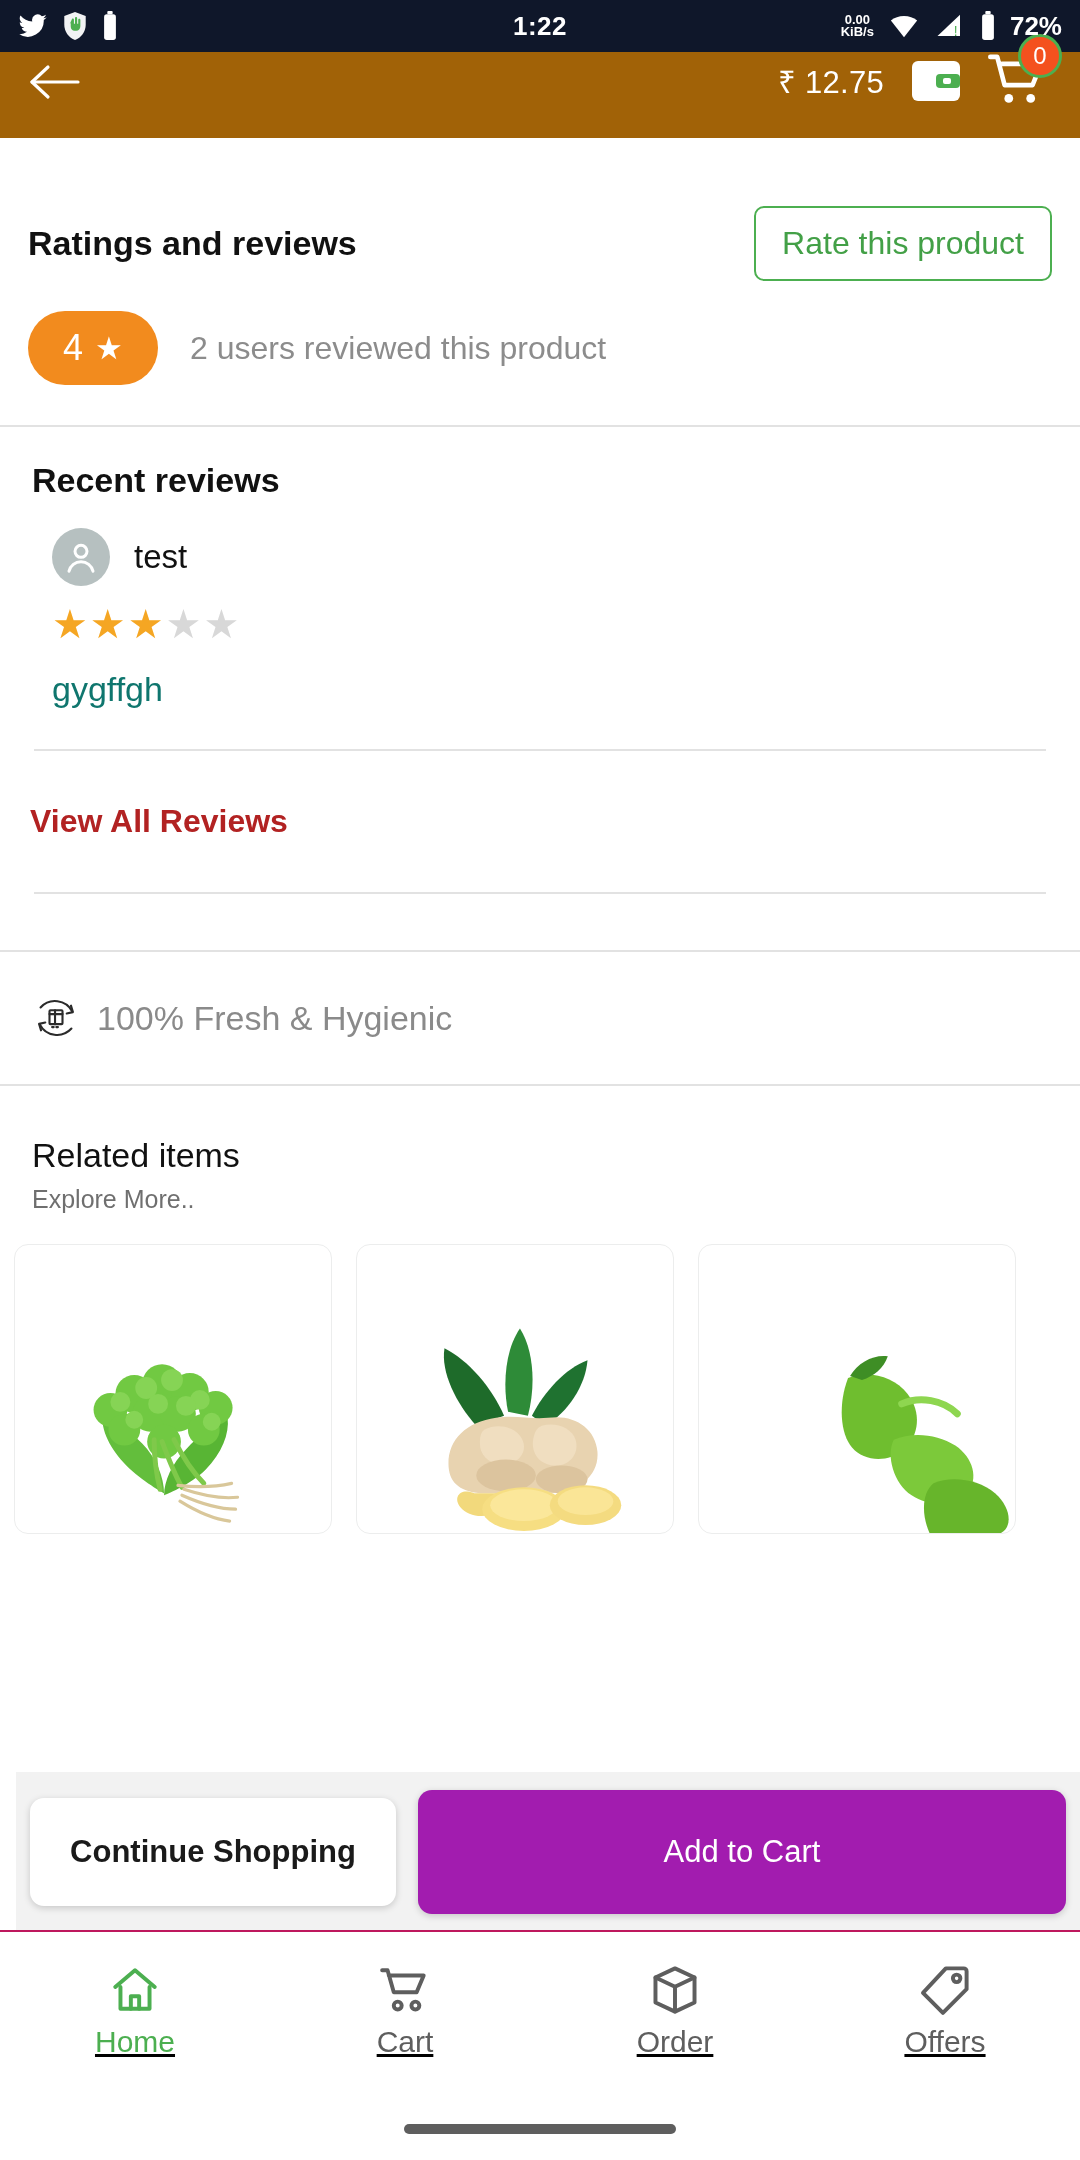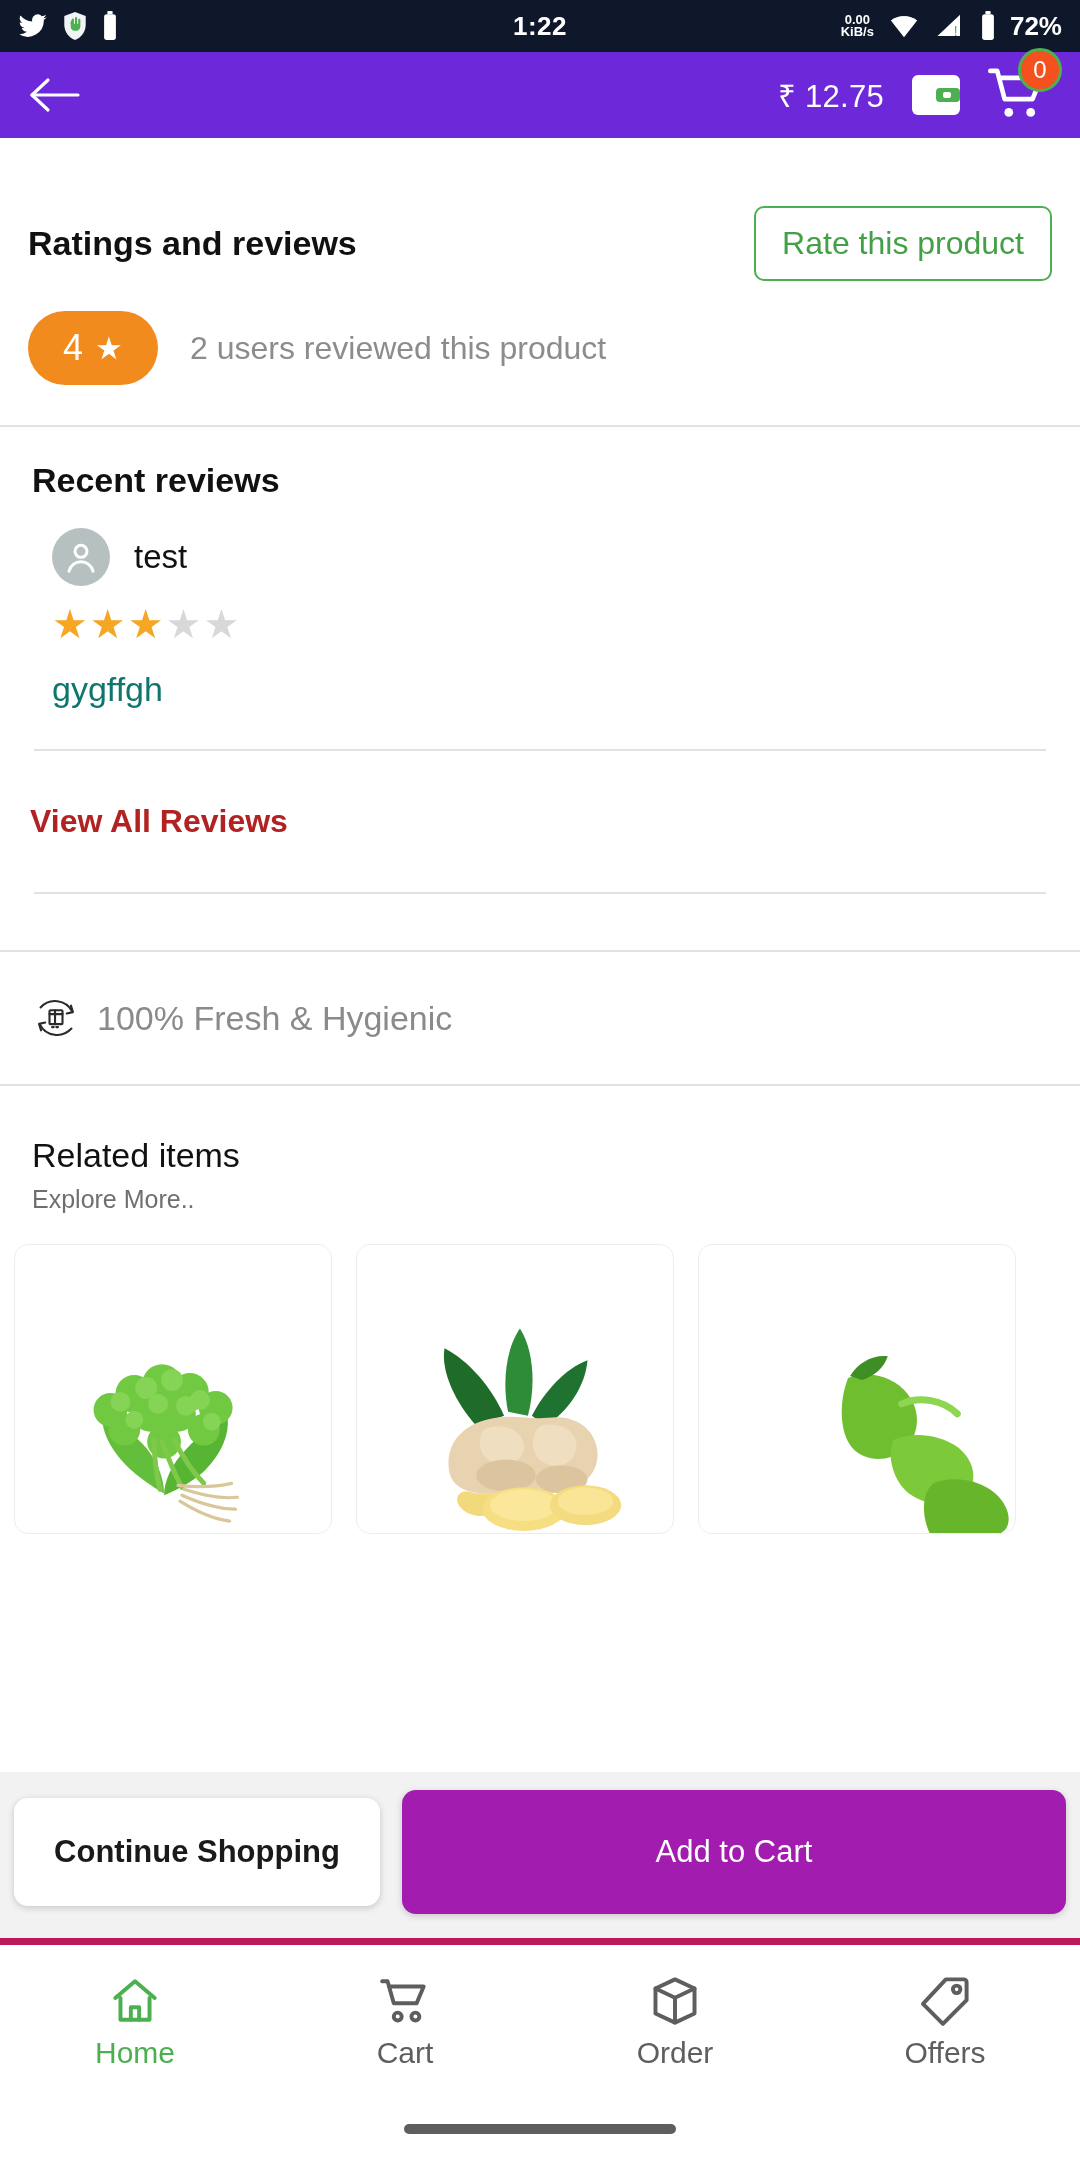--- a/index.html
+++ b/index.html
@@ -25,22 +25,22 @@
   }
   .sb-right{
     margin-left:auto; display:flex; align-items:center; gap:14px;
     position:relative; z-index:2;
   }
   .sb-net{ font-size:13px; line-height:12px; text-align:center; font-weight:bold; }
   .sb-batt{ font-size:26px; font-weight:bold; }
 
   
   .toolbar{
-    height:86px; background:#6d28d9; color:#fff;
-    display:flex; align-items:center; padding:0 24px;
+    height:86px; background:#a16207; color:#fff;
+    display:flex; align-items:flex-start; padding:0 24px;
     position:relative;
   }
   .tb-back{ width:60px; height:60px; display:flex; align-items:center; justify-content:center; }
   .tb-right{ margin-left:auto; display:flex; align-items:center; gap:26px; padding-right:8px;}
   .tb-price{ font-size:31px; letter-spacing:.3px; }
   .tb-cart-wrap{ position:relative; width:60px; height:58px; }
   .tb-badge{
     position:absolute; top:-18px; right:-14px;
     min-width:44px; height:44px; border-radius:50%;
     background:#F4511E; color:#fff; font-size:24px;
@@ -113,42 +113,42 @@
   .prod-card{
     flex:0 0 auto; width:318px; height:290px;
     background:#fff; border:1px solid #eceded; border-radius:14px;
     display:flex; align-items:flex-end; justify-content:center;
     overflow:hidden; position:relative;
   }
   .prod-img{ width:100%; height:100%; position:relative; }
 
   
   .action-bar{
-    position:absolute; left:0; right:0; bottom:222px;
+    position:absolute; left:16px; right:0; bottom:222px;
     background:#f2f2f2; padding:18px 14px 24px 14px;
     display:flex; gap:22px; align-items:center;
   }
   .btn-continue{
     flex:0 0 366px; height:108px; background:#fff; border-radius:14px;
     display:flex; align-items:center; justify-content:center;
     font-size:31px; font-weight:bold; color:#1a1a1a;
     box-shadow:0 2px 7px rgba(0,0,0,.18);
   }
   .btn-addcart{
     flex:1; height:124px; background:#a21caf; border-radius:14px;
     display:flex; align-items:center; justify-content:center;
     font-size:31px; color:#fff;
     box-shadow:0 2px 7px rgba(0,0,0,.18);
   }
 
   
   .bottom-nav{
-    position:absolute; left:0; right:0; bottom:62px; height:160px;
-    background:#fff; border-top:7px solid #be185d;
-    display:flex; align-items:center;
+    position:absolute; left:0; right:0; bottom:70px; height:160px;
+    background:#fff; border-top:2px solid #be185d;
+    display:flex; align-items:center;text-decoration:underline;
   }
   .nav-item{
     flex:1; display:flex; flex-direction:column;
     align-items:center; justify-content:center; gap:8px;
   }
   .nav-label{ font-size:30px; color:#5e5e5e; }
   .nav-item.active .nav-label{ color:#4CAF50; }
 
   .gesture-bar{
     position:absolute; left:0; right:0; bottom:0; height:62px;

